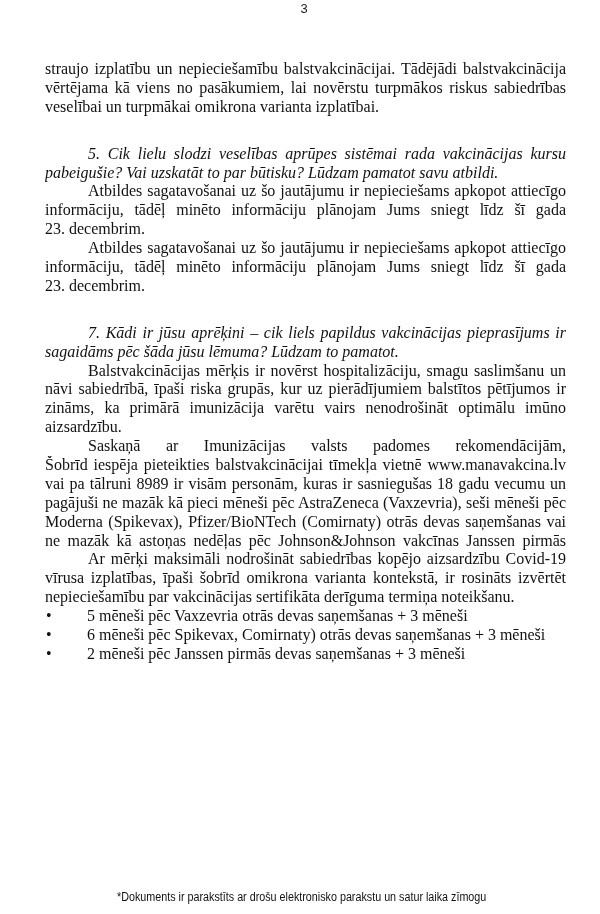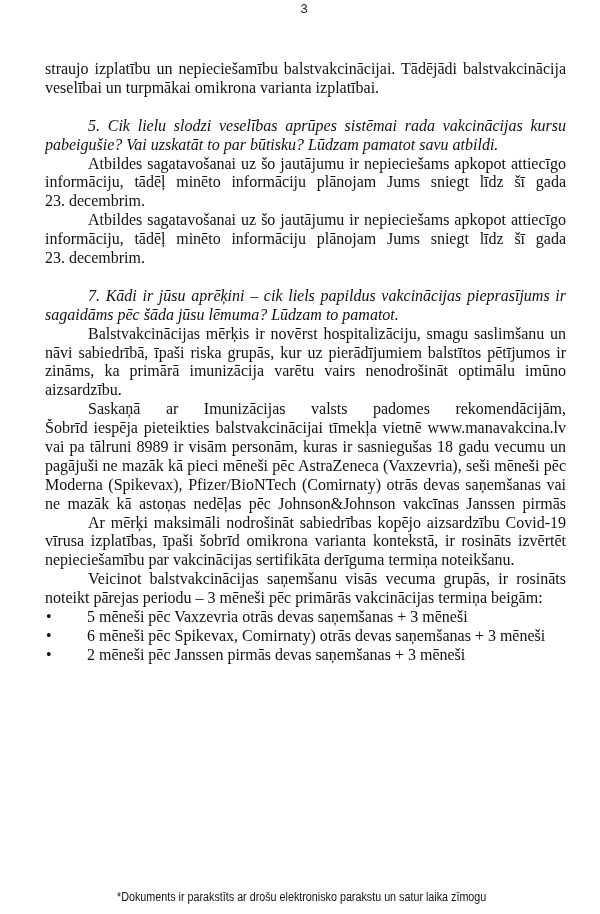--- a/index.html
+++ b/index.html
@@ -10,21 +10,21 @@
   .page-num {
     position: absolute; top: 0px; left: 0; width: 608px; text-align: center;
     font-family: "Liberation Sans", sans-serif; font-size: 13px; line-height: 18px;
     color: #222222;
   }
   .content {
     position: absolute; left: 45px; top: 60px; width: 521px;
     font-family: "Liberation Serif", serif; font-size: 16px; line-height: 18.9px;
   }
   .para { margin: 0; }
-  .para.gap { margin-top: 19px; }
+  .para.gap { margin-top: 28px; }
   .line {
     display: block; height: 18.9px; overflow: hidden;
     text-align: justify; text-align-last: justify;
   }
   .line.last { text-align-last: left; }
   .line.indent { padding-left: 43px; }
   .q .line { font-style: italic; }
   .link { color: #111111; text-underline-offset: 2px; }
   .bullets { margin: 0; padding: 0; list-style: none; }
   .bullet-item { position: relative; height: 18.9px; padding-left: 42px; white-space: nowrap; }
@@ -38,20 +38,21 @@
 </style>
 </head>
 <body>
 
 <div class="page-num">3</div>
 
 <div class="content">
 
   <div class="para">
     <span class="line">straujo izplatību un nepieciešamību balstvakcinācijai. Tādējādi balstvakcinācija ir</span>
+    <span class="line">vērtējama kā viens no pasākumiem, lai novērstu turpmākos riskus sabiedrības</span>
     <span class="line last">veselībai un turpmākai omikrona varianta izplatībai.</span>
   </div>
 
   <div class="para gap q">
     <span class="line indent">5. Cik lielu slodzi veselības aprūpes sistēmai rada vakcinācijas kursu</span>
     <span class="line last">pabeigušie? Vai uzskatāt to par būtisku? Lūdzam pamatot savu atbildi.</span>
   </div>
   <div class="para">
     <span class="line indent">Atbildes sagatavošanai uz šo jautājumu ir nepieciešams apkopot attiecīgo</span>
     <span class="line">informāciju, tādēļ minēto informāciju plānojam Jums sniegt līdz šī gada</span>
@@ -84,24 +85,20 @@
     <span class="line">Moderna (Spikevax), Pfizer/BioNTech (Comirnaty) otrās devas saņemšanas vai</span>
     <span class="line">ne mazāk kā astoņas nedēļas pēc Johnson&amp;Johnson vakcīnas Janssen pirmās</span>
   </div>
 
   <div class="para">
     <span class="line indent">Ar mērķi maksimāli nodrošināt sabiedrības kopējo aizsardzību Covid-19</span>
     <span class="line">vīrusa izplatības, īpaši šobrīd omikrona varianta kontekstā, ir rosināts izvērtēt</span>
     <span class="line last">nepieciešamību par vakcinācijas sertifikāta derīguma termiņa noteikšanu.</span>
   </div>
 
-  <div class="para">
-    <span class="line indent">Veicinot balstvakcinācijas saņemšanu visās vecuma grupās, ir rosināts</span>
-    <span class="line last">noteikt pārejas periodu – 3 mēneši pēc primārās vakcinācijas termiņa beigām:</span>
-  </div>
 
   <ul class="bullets">
     <li class="bullet-item">
       <span class="bullet-dot">•</span>
       <span>5 mēneši pēc Vaxzevria  otrās devas saņemšanas + 3 mēneši</span>
     </li>
     <li class="bullet-item">
       <span class="bullet-dot">•</span>
       <span>6 mēneši pēc Spikevax, Comirnaty) otrās devas saņemšanas + 3 mēneši</span>
     </li>

